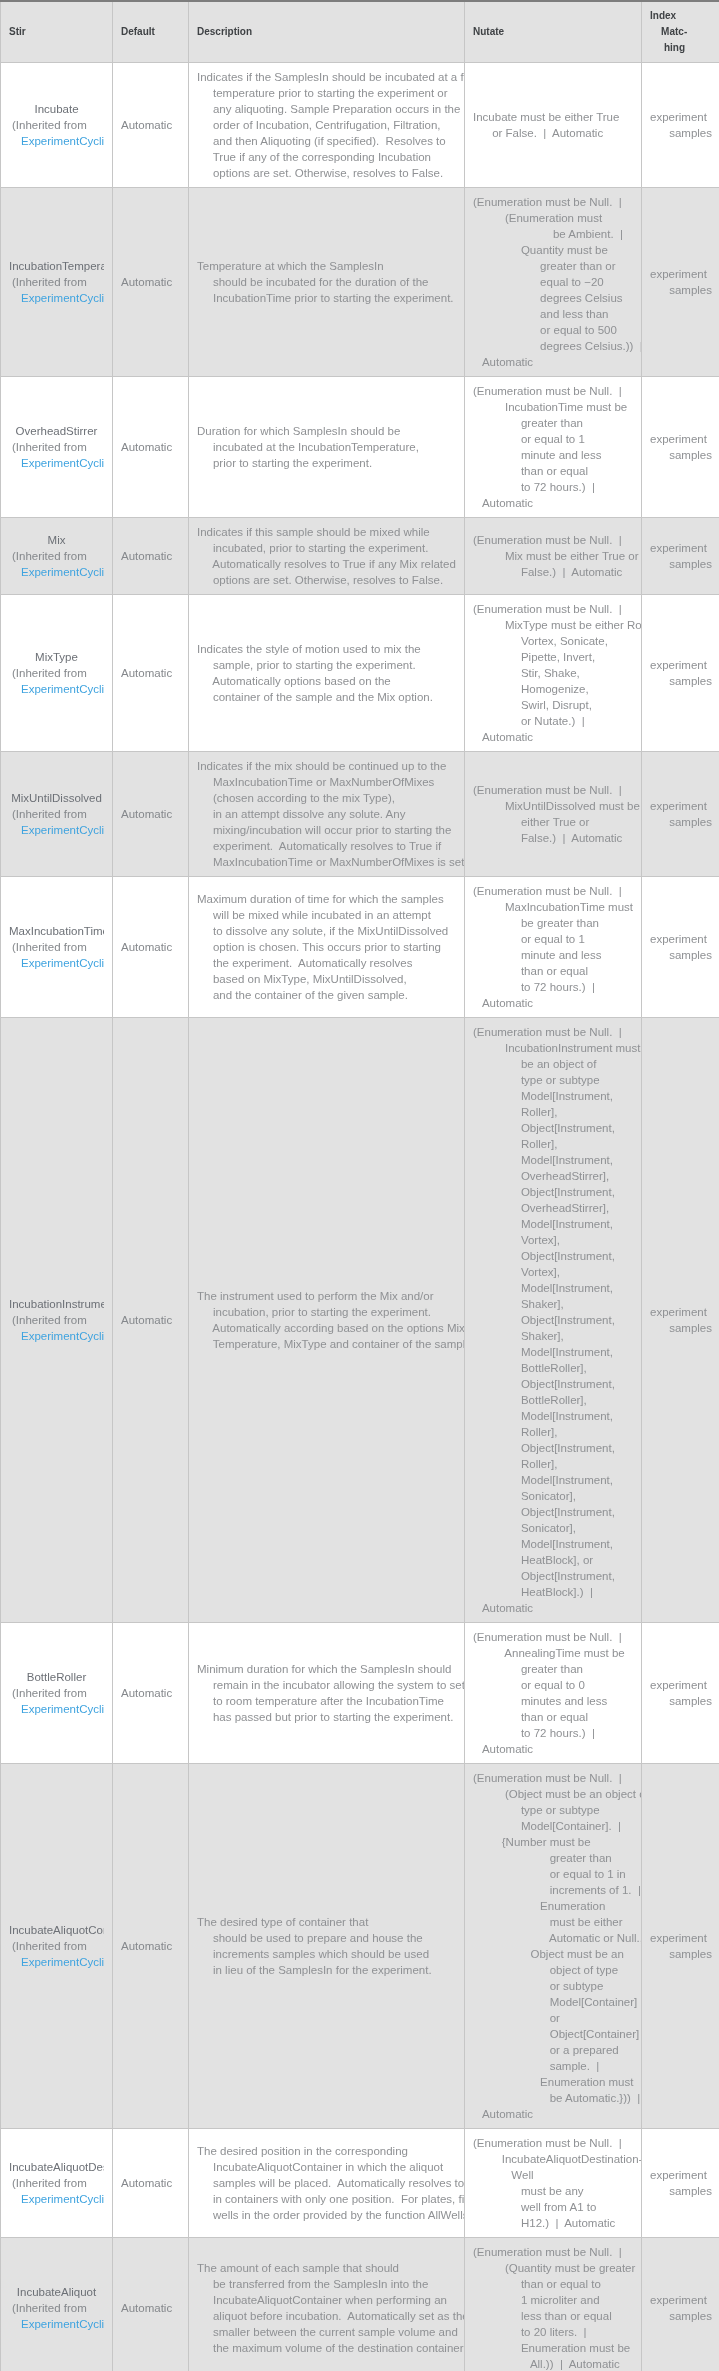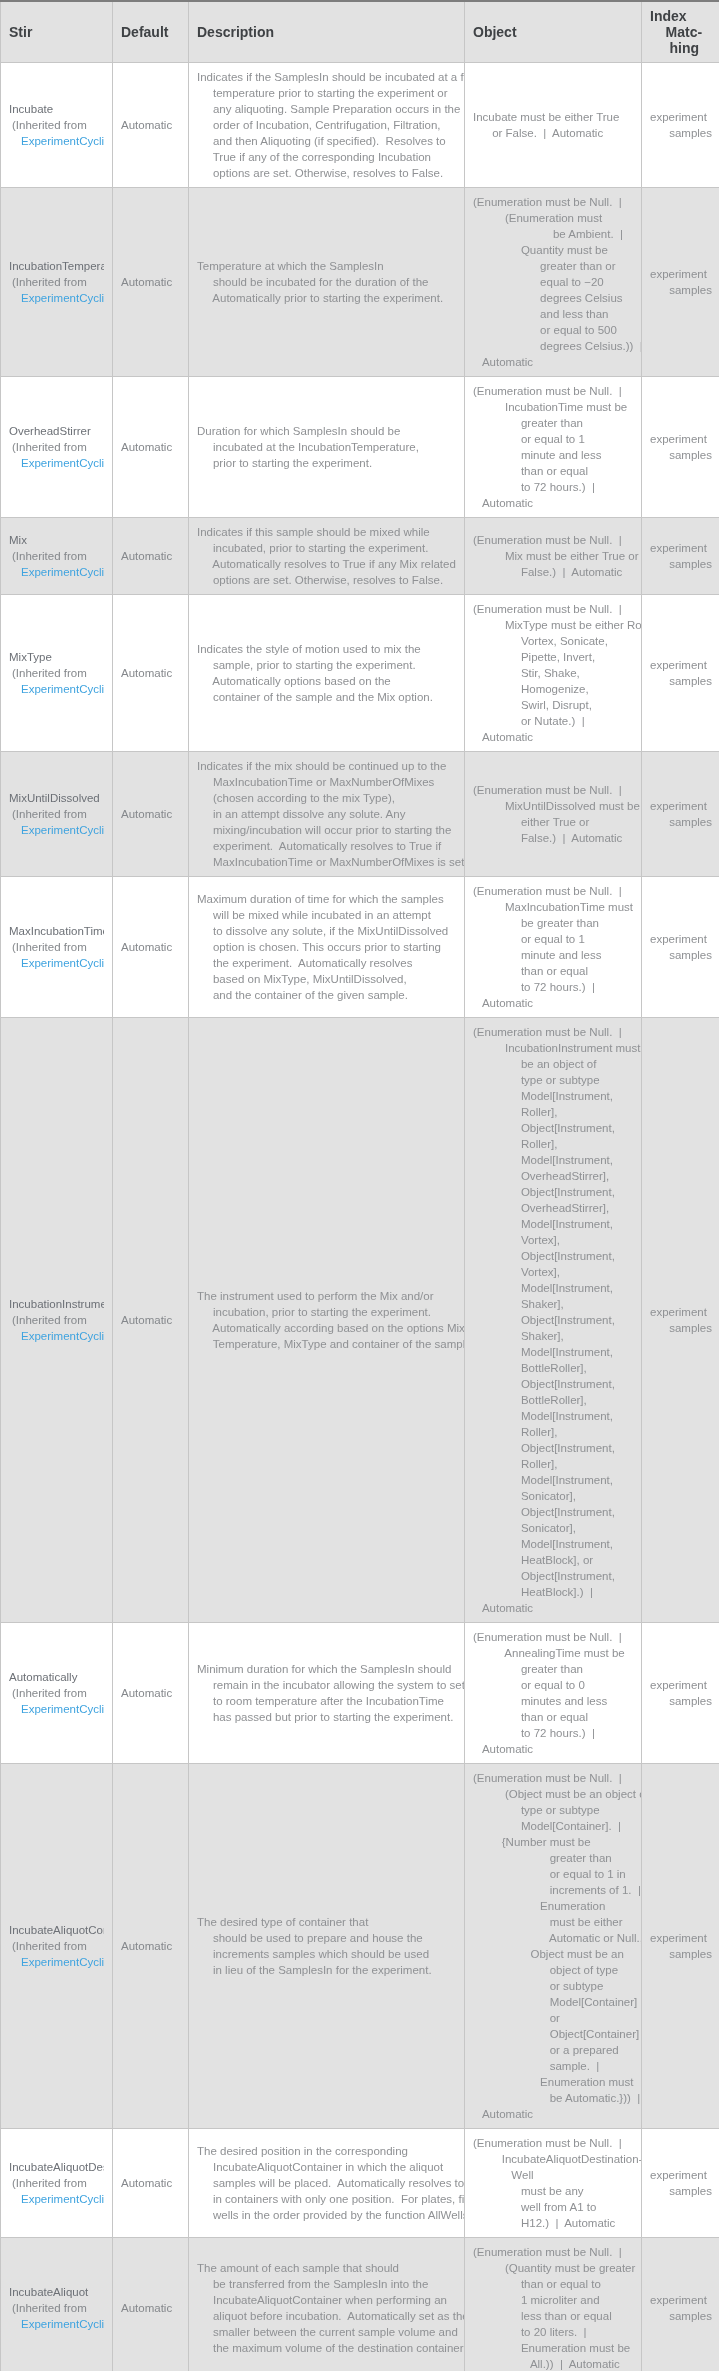--- a/index.html
+++ b/index.html
@@ -15,36 +15,36 @@
   th,td{
     border:1px solid #c6c6c6;
     vertical-align:middle;
     padding:6px 8px;
     box-sizing:border-box;
     overflow:hidden;
   }
   thead th{
     background:#e2e2e2;
     color:#3f4245;
-    font-size:14px;
+    font-size:10px;
     font-weight:bold;
     text-align:left;
     line-height:16px;
     white-space:pre;
   }
   tbody tr:nth-child(odd){background:#ffffff;}
   tbody tr:nth-child(even){background:#e2e2e2;}
   td{
     color:#8f9194;
     font-size:11.5px;
     line-height:16px;
   }
   .pre{white-space:pre;overflow:hidden;}
   .name-cell div{white-space:pre;overflow:hidden;}
-  .opt-name{color:#6c7076;}
+  .opt-name{color:#6c7076;text-align:center;}
   .inherited{color:#85888c;padding-left:3px;}
   .inh-link{color:#3fa3df;padding-left:12px;cursor:pointer;}
   .default-cell{color:#85888c;}
   .desc-cell,.pattern-cell,.index-cell{color:#8f9194;}
 </style>
 </head>
 <body>
 
 <div class="table-wrap">
   <table class="options">
@@ -53,21 +53,21 @@
       <col style="width:76px">
       <col style="width:276px">
       <col style="width:177px">
       <col style="width:78px">
     </colgroup>
     <thead>
       <tr>
         <th>Stir</th>
         <th>Default</th>
         <th>Description</th>
-        <th>Object</th>
+        <th>Nutate</th>
         <th>Index
     Matc-
      hing</th>
       </tr>
     </thead>
     <tbody id="rows-body">
   <tr>
     <td class="name-cell">
       <div class="opt-name">Incubate</div>
       <div class="inherited">(Inherited from</div>
@@ -89,21 +89,21 @@
 
   <tr>
     <td class="name-cell">
       <div class="opt-name">IncubationTemperature</div>
       <div class="inherited">(Inherited from</div>
       <div class="inh-link">ExperimentCyclicVoltammetry</div>
     </td>
     <td class="default-cell pre">Automatic</td>
     <td class="desc-cell pre">Temperature at which the SamplesIn
      should be incubated for the duration of the
-     Automatically prior to starting the experiment.</td>
+     IncubationTime prior to starting the experiment.</td>
     <td class="pattern-cell pre">(Enumeration must be Null.  |
           (Enumeration must
                          be Ambient.  |
                Quantity must be
                      greater than or
                      equal to −20
                      degrees Celsius
                      and less than
                      or equal to 500
                      degrees Celsius.))  |
@@ -271,21 +271,21 @@
                HeatBlock], or
                Object[Instrument,
                HeatBlock].)  |
    Automatic</td>
     <td class="index-cell pre">experiment
       samples</td>
   </tr>
 
   <tr>
     <td class="name-cell">
-      <div class="opt-name">Automatically</div>
+      <div class="opt-name">BottleRoller</div>
       <div class="inherited">(Inherited from</div>
       <div class="inh-link">ExperimentCyclicVoltammetry</div>
     </td>
     <td class="default-cell pre">Automatic</td>
     <td class="desc-cell pre">Minimum duration for which the SamplesIn should
      remain in the incubator allowing the system to settle
      to room temperature after the IncubationTime
      has passed but prior to starting the experiment.</td>
     <td class="pattern-cell pre">(Enumeration must be Null.  |
           AnnealingTime must be

